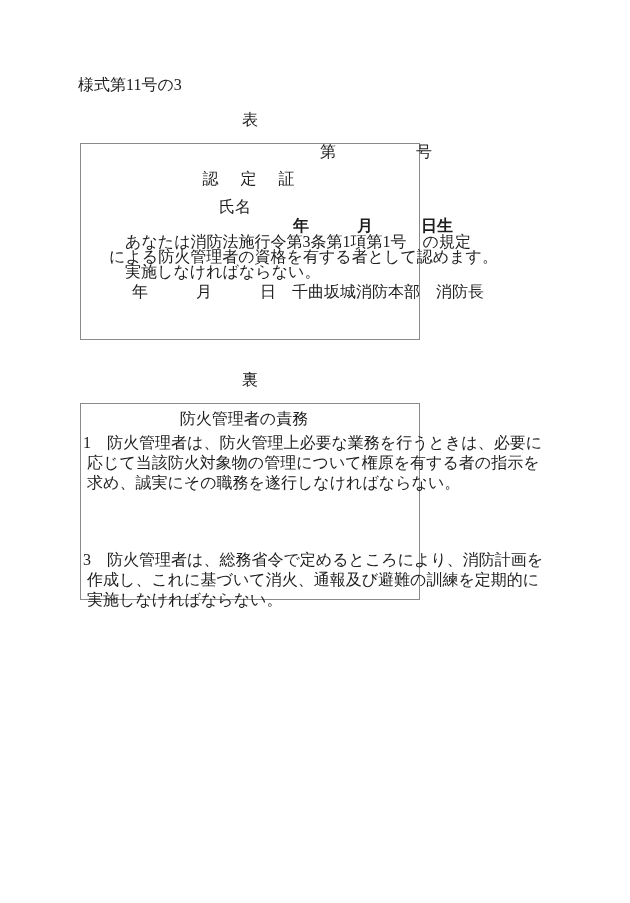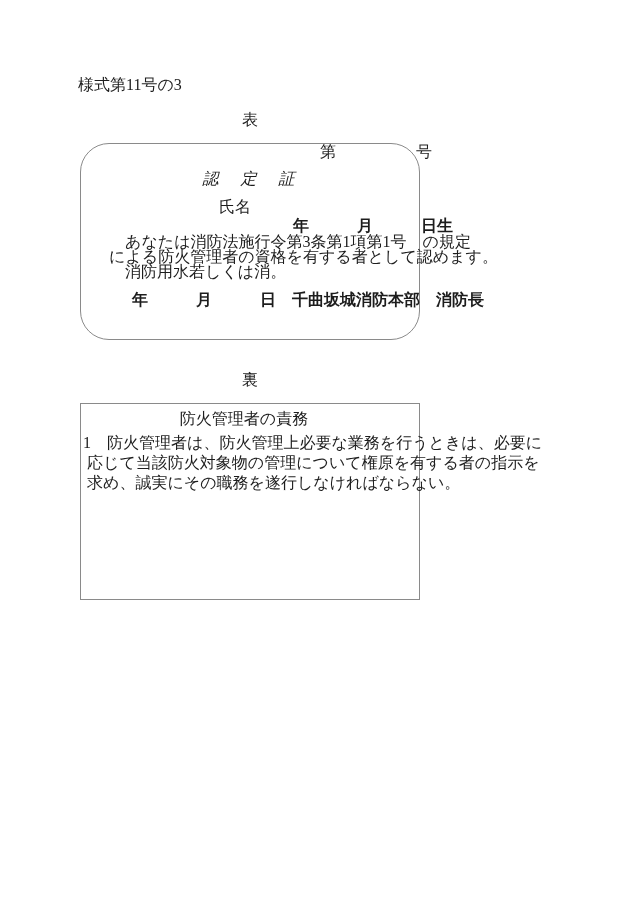--- a/index.html
+++ b/index.html
@@ -34,42 +34,41 @@
   .side-label.back  { top: 373px; }
   .box {
     position: absolute;
     left: 80px;
     width: 340px;
     height: 197px;
     border: 1px solid #8a8a8a;
     box-sizing: border-box;
     background: #ffffff;
   }
-  .front-box { top: 143px; border-radius: 29px; }
+  .front-box { top: 143px; }
   .back-box  { top: 403px; }
   .line {
     position: absolute;
     white-space: pre;
   }
   .number-line { left: 239px; top: 1px; }
   .cert-title {
     left: 0; right: 0;
     top: 28px;
     text-align: center;
     letter-spacing: 3px;
-    font-style: italic;
   }
   .name-label { left: 138px; top: 56px; }
   .birth-line { left: 212px; top: 75px; font-weight: bold; }
   .body-text {
     left: 28px; top: 90px;
     line-height: 15px;
     white-space: pre;
   }
-  .issue-line { left: 51px; top: 149px; font-weight: bold; }
+  .issue-line { left: 51px; top: 141px; }
   .duty-title {
     left: 0; right: 12px;
     top: 8px;
     text-align: center;
   }
   .clause {
     position: absolute;
     left: 2px;
     right: 2px;
     padding-left: 4px;
@@ -90,26 +89,29 @@
 
   <div class="side-label front">表</div>
 
   <div class="box front-box">
     <div class="line number-line">第　　　　　号</div>
     <div class="line cert-title">認　定　証</div>
     <div class="line name-label">氏名</div>
     <div class="line birth-line">年　　　月　　　日生</div>
     <div class="line body-text">　あなたは消防法施行令第3条第1項第1号　の規定
 による防火管理者の資格を有する者として認めます。
-　消防用水若しくは消。</div>
+　実施しなければならない。</div>
     <div class="line issue-line">年　　　月　　　日　千曲坂城消防本部　消防長</div>
   </div>
 
   <div class="side-label back">裏</div>
 
   <div class="box back-box">
     <div class="line duty-title">防火管理者の責務</div>
     <div class="clause c1">1　防火管理者は、防火管理上必要な業務を行うときは、必要に
 応じて当該防火対象物の管理について権原を有する者の指示を
 求め、誠実にその職務を遂行しなければならない。</div>
+    <div class="clause c3">3　防火管理者は、総務省令で定めるところにより、消防計画を
+作成し、これに基づいて消火、通報及び避難の訓練を定期的に
+実施しなければならない。</div>
   </div>
 
 </div>
 
 </body></html>

